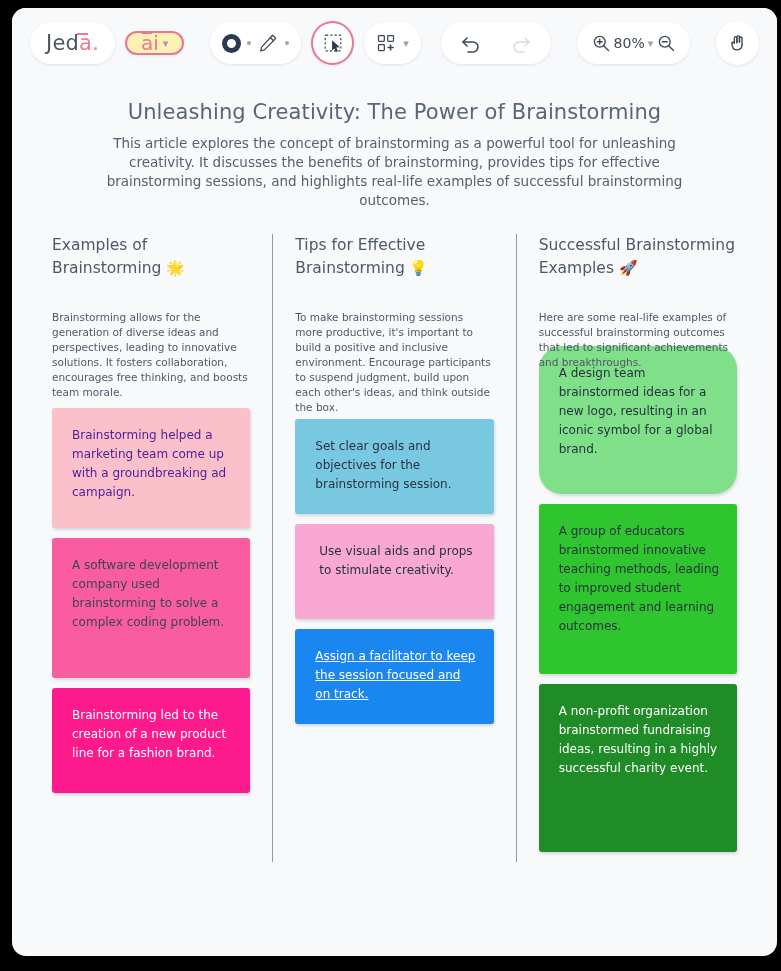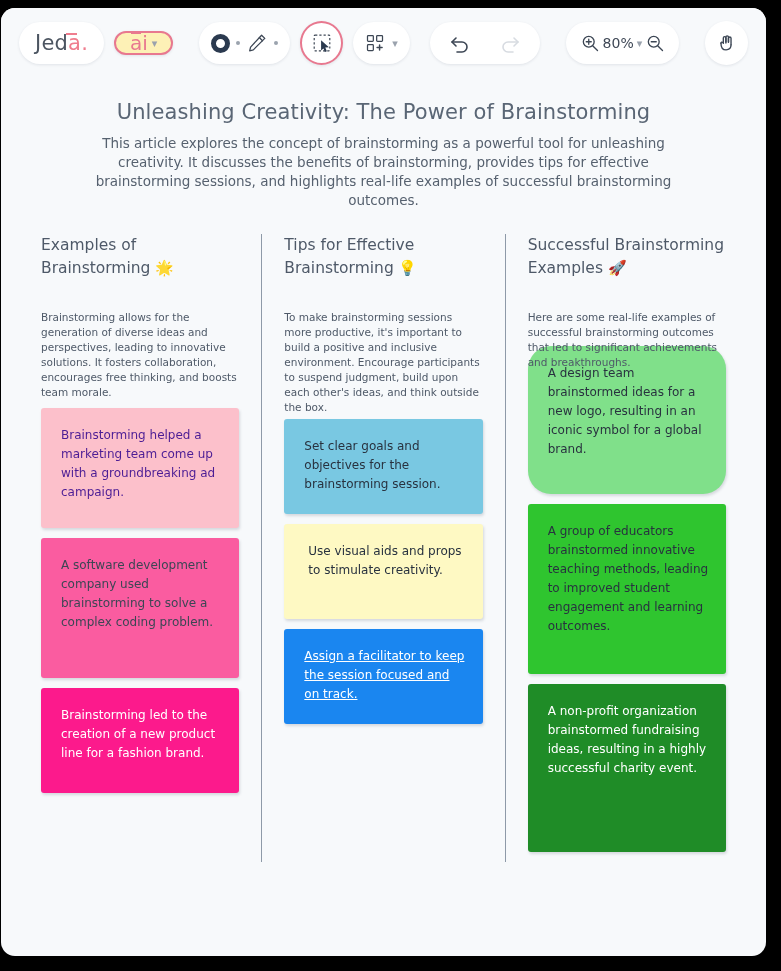--- a/index.html
+++ b/index.html
@@ -5,21 +5,21 @@
   * { box-sizing: border-box; }
   html, body {
     margin: 0; padding: 0;
     width: 781px; height: 971px;
     background: #000000;
     font-family: "DejaVu Sans", "Liberation Sans", sans-serif;
     overflow: hidden;
   }
   #app {
     position: absolute;
-    left: 1px; top: 8px;
+    left: 12px; top: 8px;
     width: 765px; height: 948px;
     background: #f7f9fb;
     border-radius: 14px;
     overflow: hidden;
   }
 
   
   .toolbar {
     position: absolute;
     left: 0; top: 0;
@@ -289,21 +289,21 @@
         <div class="col-inner">
           <div class="col-title">
             <span>Tips for Effective Brainstorming</span>
             <span class="emoji">💡</span>
           </div>
           <div class="col-desc">To make brainstorming sessions more productive, it's important to build a positive and inclusive environment. Encourage participants to suspend judgment, build upon each other's ideas, and think outside the box.</div>
           <div class="cards">
             <div class="card" style="background:#79c8e2;color:#28323f;min-height:95px;">
               <span>Set clear goals and objectives for the brainstorming session.</span>
             </div>
-            <div class="card" style="background:#fef9c3;color:#28323f;min-height:95px;padding-left:24px;">
+            <div class="card" style="background:#f9a8d4;color:#28323f;min-height:95px;padding-left:24px;">
               <span>Use visual aids and props to stimulate creativity.</span>
             </div>
             <div class="card" style="background:#1a86f0;color:#ffffff;min-height:95px;text-decoration:underline;">
               <span>Assign a facilitator to keep the session focused and on track.</span>
             </div>
           </div>
         </div>
       </div>
 
       <div class="col col3">

